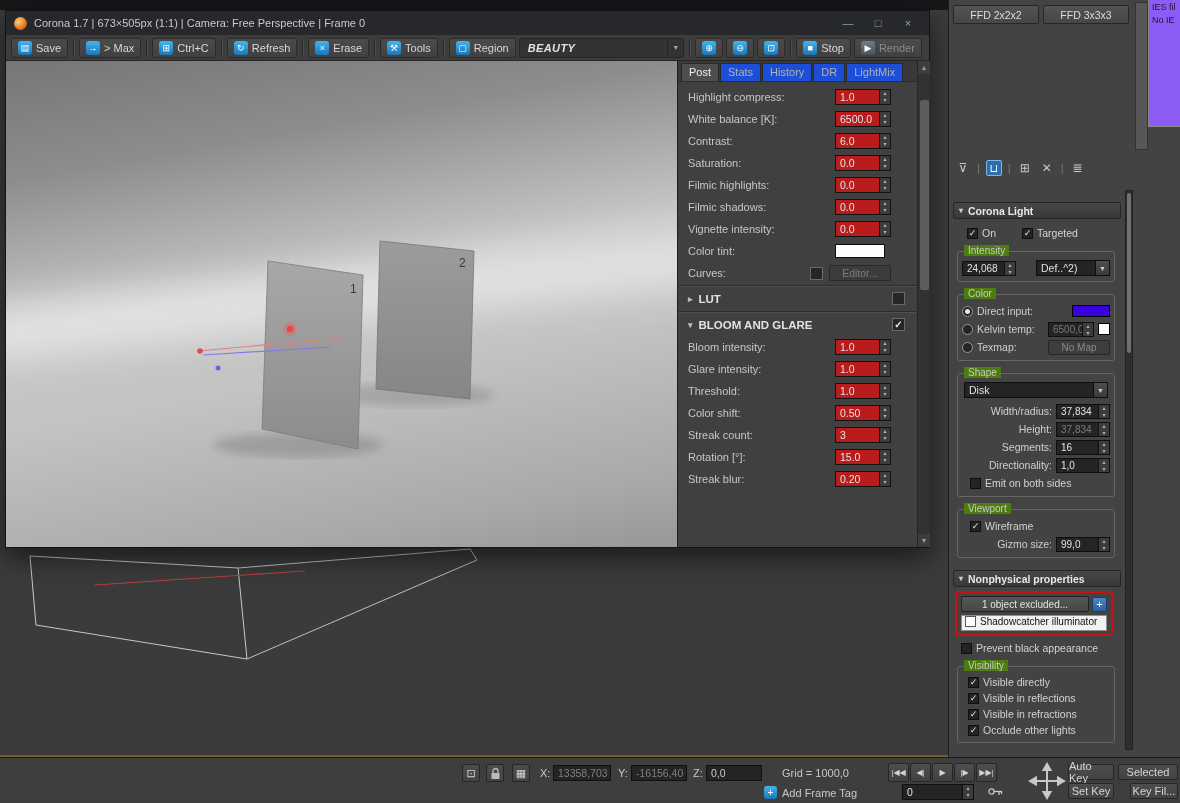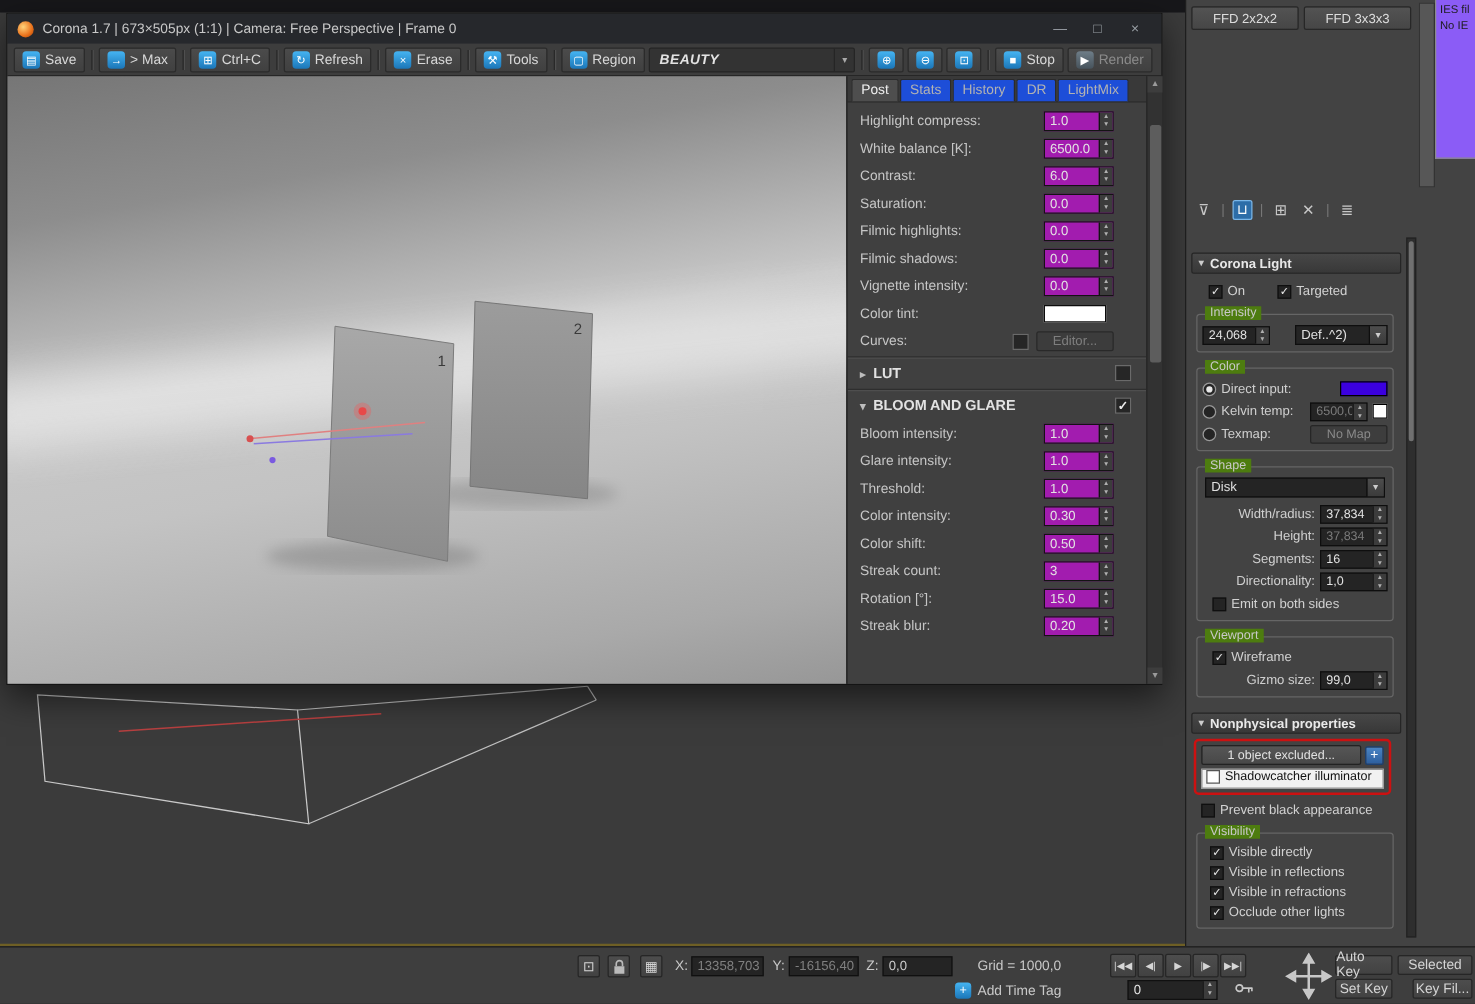--- a/index.html
+++ b/index.html
@@ -35,21 +35,21 @@
   .render svg{position:absolute;left:0;top:0}
 
   
   .vfb-right{width:239px;background:#404040;display:flex;flex-direction:column;flex-shrink:0}
   .tabs{display:flex;align-items:flex-end;height:21px;padding:2px 3px 0;gap:1px;background:#393939;border-bottom:1px solid #2c2c2c}
   .tab{padding:2px 7px 3px;background:#1d4ed8;border:1px solid #2a2a2a;border-bottom:none;color:#b2b2b2;border-radius:2px 2px 0 0}
   .tab.active{background:#4e4e4e;color:#efefef}
   .prows{flex:1;overflow:hidden;padding-top:4px}
   .prow{height:22px;display:flex;align-items:center;padding:0 26px 0 10px}
   .plabel{flex:1;text-align:left;color:#c6c6c6;padding-right:8px;white-space:nowrap}
-  .vspin{width:56px;height:16px;background:#a21caf;border:1px solid #131313;display:flex;flex-shrink:0}
+  .vspin{width:56px;height:16px;background:#b91c1c;border:1px solid #131313;display:flex;flex-shrink:0}
   .sval{flex:1;color:#e3e3e3;font-size:10.5px;padding:1px 0 0 4px;white-space:nowrap;overflow:hidden}
   .sval.dis{color:#7b7b7b}
   .sarr{width:11px;background:#3c3c3c;border-left:1px solid #131313;display:flex;flex-direction:column;flex-shrink:0}
   .sarr i{flex:1;font-size:6px;line-height:7px;color:#b0b0b0;text-align:center}
   .vhead{height:24px;display:flex;align-items:center;padding:0 12px 0 10px;color:#e2e2e2;font-weight:bold;font-size:11.5px;border-top:1px solid #4e4e4e;box-shadow:0 -1px 0 #2e2e2e;margin-top:2px}
   .vhead .arr{color:#bdbdbd;margin-right:6px;font-size:9px}
   .vhead .cb{margin-left:auto}
   .cb{width:13px;height:13px;background:#262626;border:1px solid #6a6a6a;display:inline-flex;align-items:center;justify-content:center;font-size:10px;color:#eee;flex-shrink:0}
   .cb.checked::after{content:"✓"}
   .swatch{width:50px;height:14px;background:#fff;border:1px solid #0c0c0c;flex-shrink:0}
@@ -364,30 +364,20 @@
             <span class="plabel">Threshold:</span>
             <span class="vspin">
               <span class="sval">1.0</span>
               <span class="sarr">
                 <i>▴</i>
                 <i>▾</i>
               </span>
             </span>
           </div>
         <div class="prow">
-            <span class="plabel">Color intensity:</span>
-            <span class="vspin">
-              <span class="sval">0.30</span>
-              <span class="sarr">
-                <i>▴</i>
-                <i>▾</i>
-              </span>
-            </span>
-          </div>
-        <div class="prow">
             <span class="plabel">Color shift:</span>
             <span class="vspin">
               <span class="sval">0.50</span>
               <span class="sarr">
                 <i>▴</i>
                 <i>▾</i>
               </span>
             </span>
           </div>
         <div class="prow">
@@ -653,21 +643,21 @@
 
   <span class="slabel" style="left:540px;top:9px">X:</span>
   <span class="sinput dis" style="left:553px;top:7px;width:58px;height:16px">13358,703</span>
   <span class="slabel" style="left:618px;top:9px">Y:</span>
   <span class="sinput dis" style="left:631px;top:7px;width:56px;height:16px">-16156,40</span>
   <span class="slabel" style="left:693px;top:9px">Z:</span>
   <span class="sinput" style="left:706px;top:7px;width:56px;height:16px">0,0</span>
   <span class="slabel" style="left:782px;top:9px">Grid = 1000,0</span>
 
   <span class="addicon" style="left:764px;top:28px">+</span>
-  <span class="slabel" style="left:782px;top:29px">Add Time Tag</span>
+  <span class="slabel" style="left:782px;top:29px">Add Frame Tag</span>
 
   <span class="sbtn pb" style="left:888px;top:5px">|◀◀</span>
   <span class="sbtn pb" style="left:910px;top:5px">◀|</span>
   <span class="sbtn pb" style="left:932px;top:5px">▶</span>
   <span class="sbtn pb" style="left:954px;top:5px">|▶</span>
   <span class="sbtn pb" style="left:976px;top:5px">▶▶|</span>
 
   <span class="fspin" style="left:902px;top:26px">
       <span class="sval">0</span>
       <span class="sarr">

